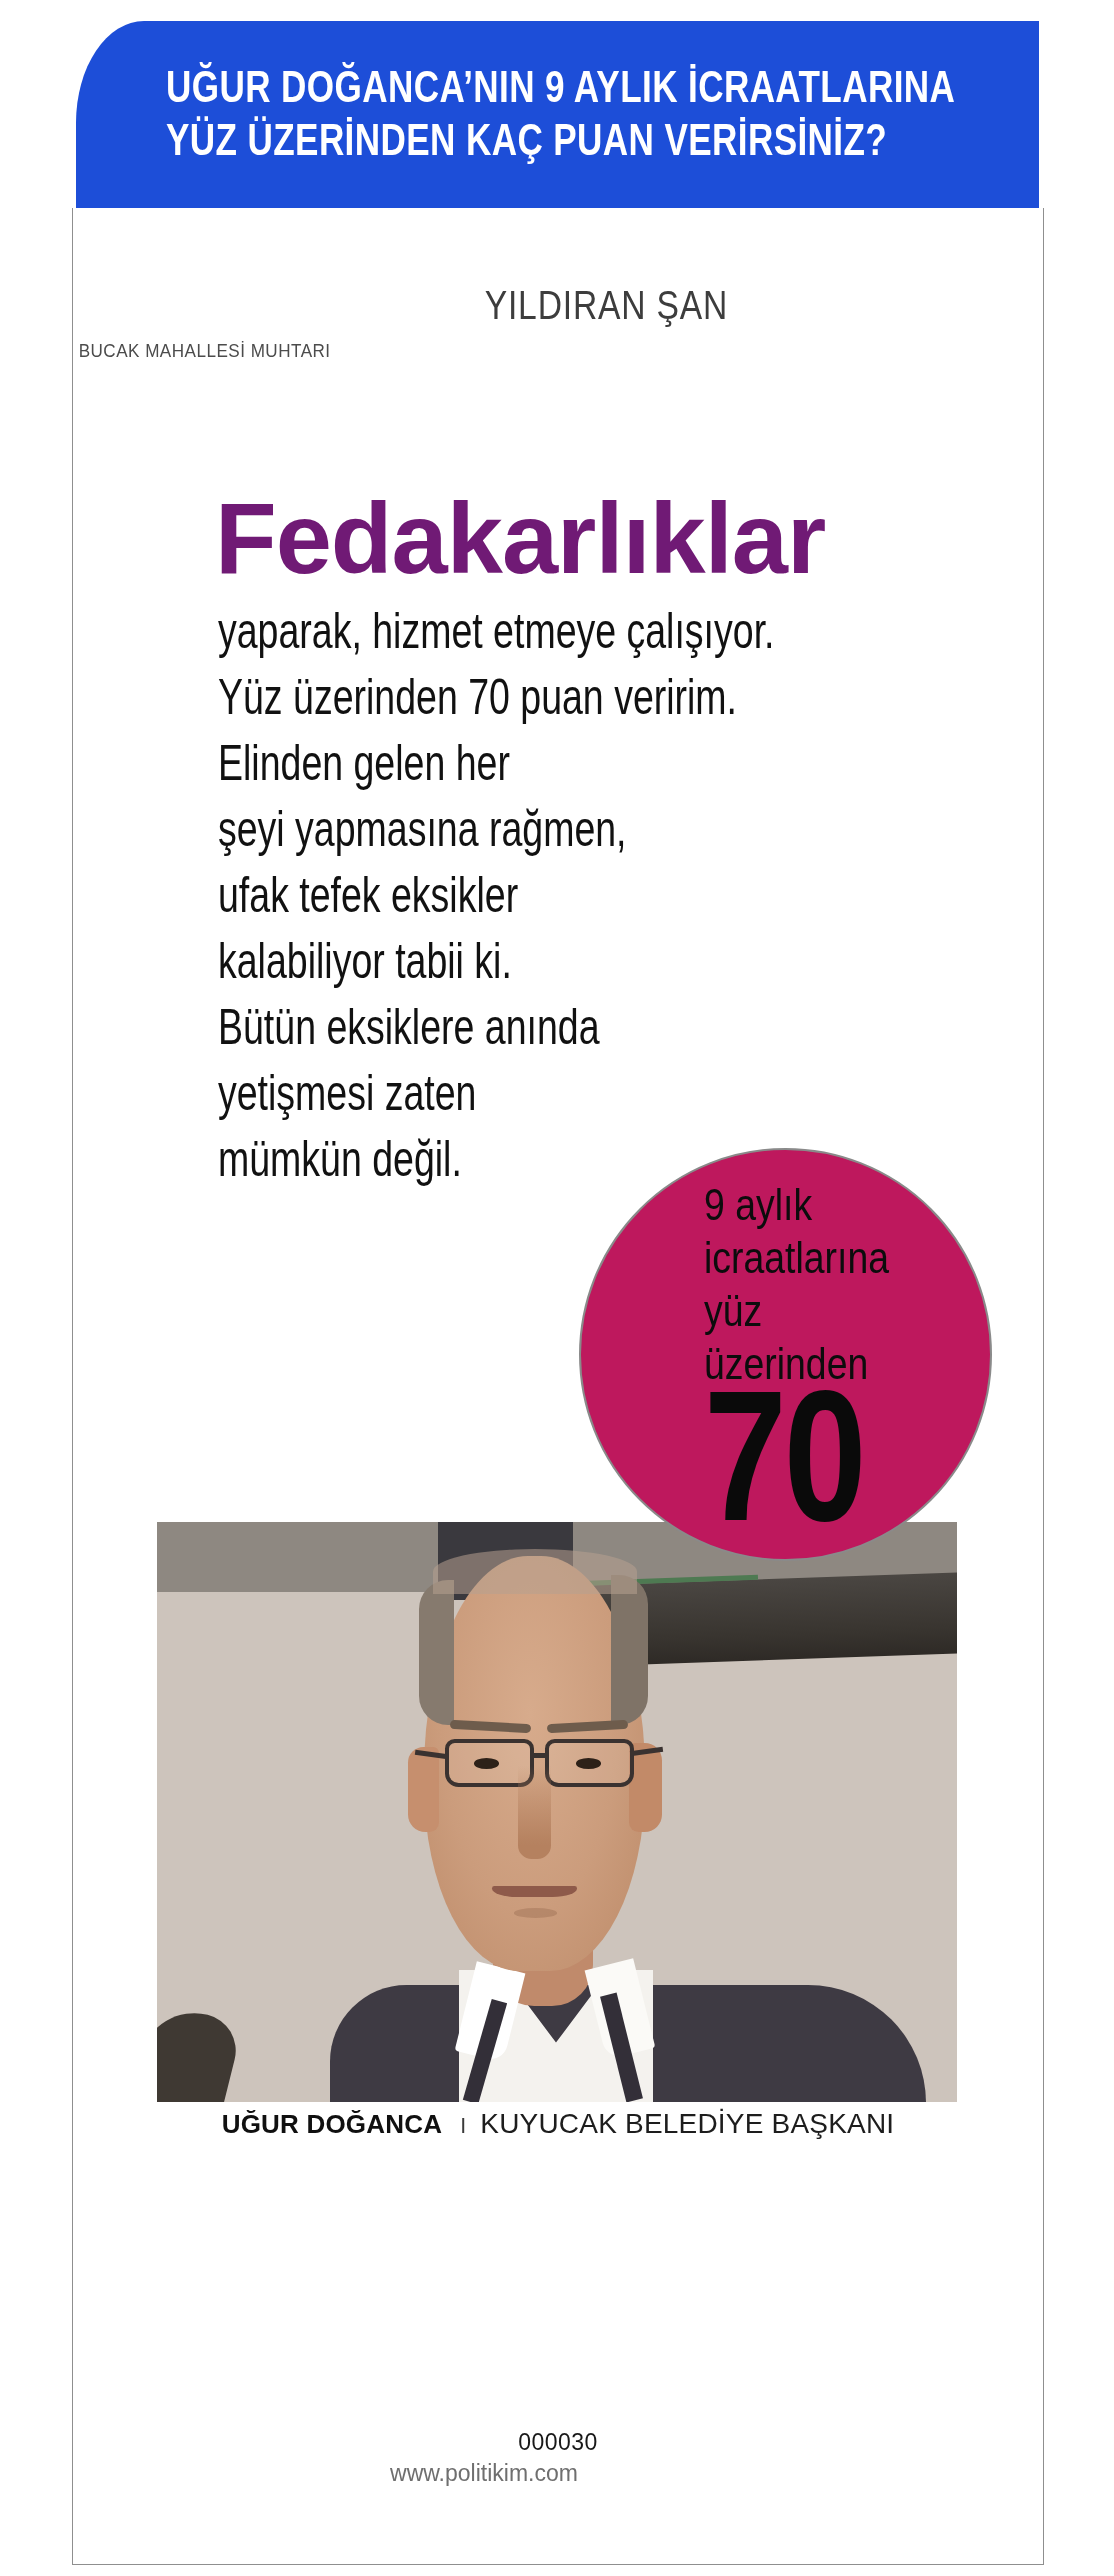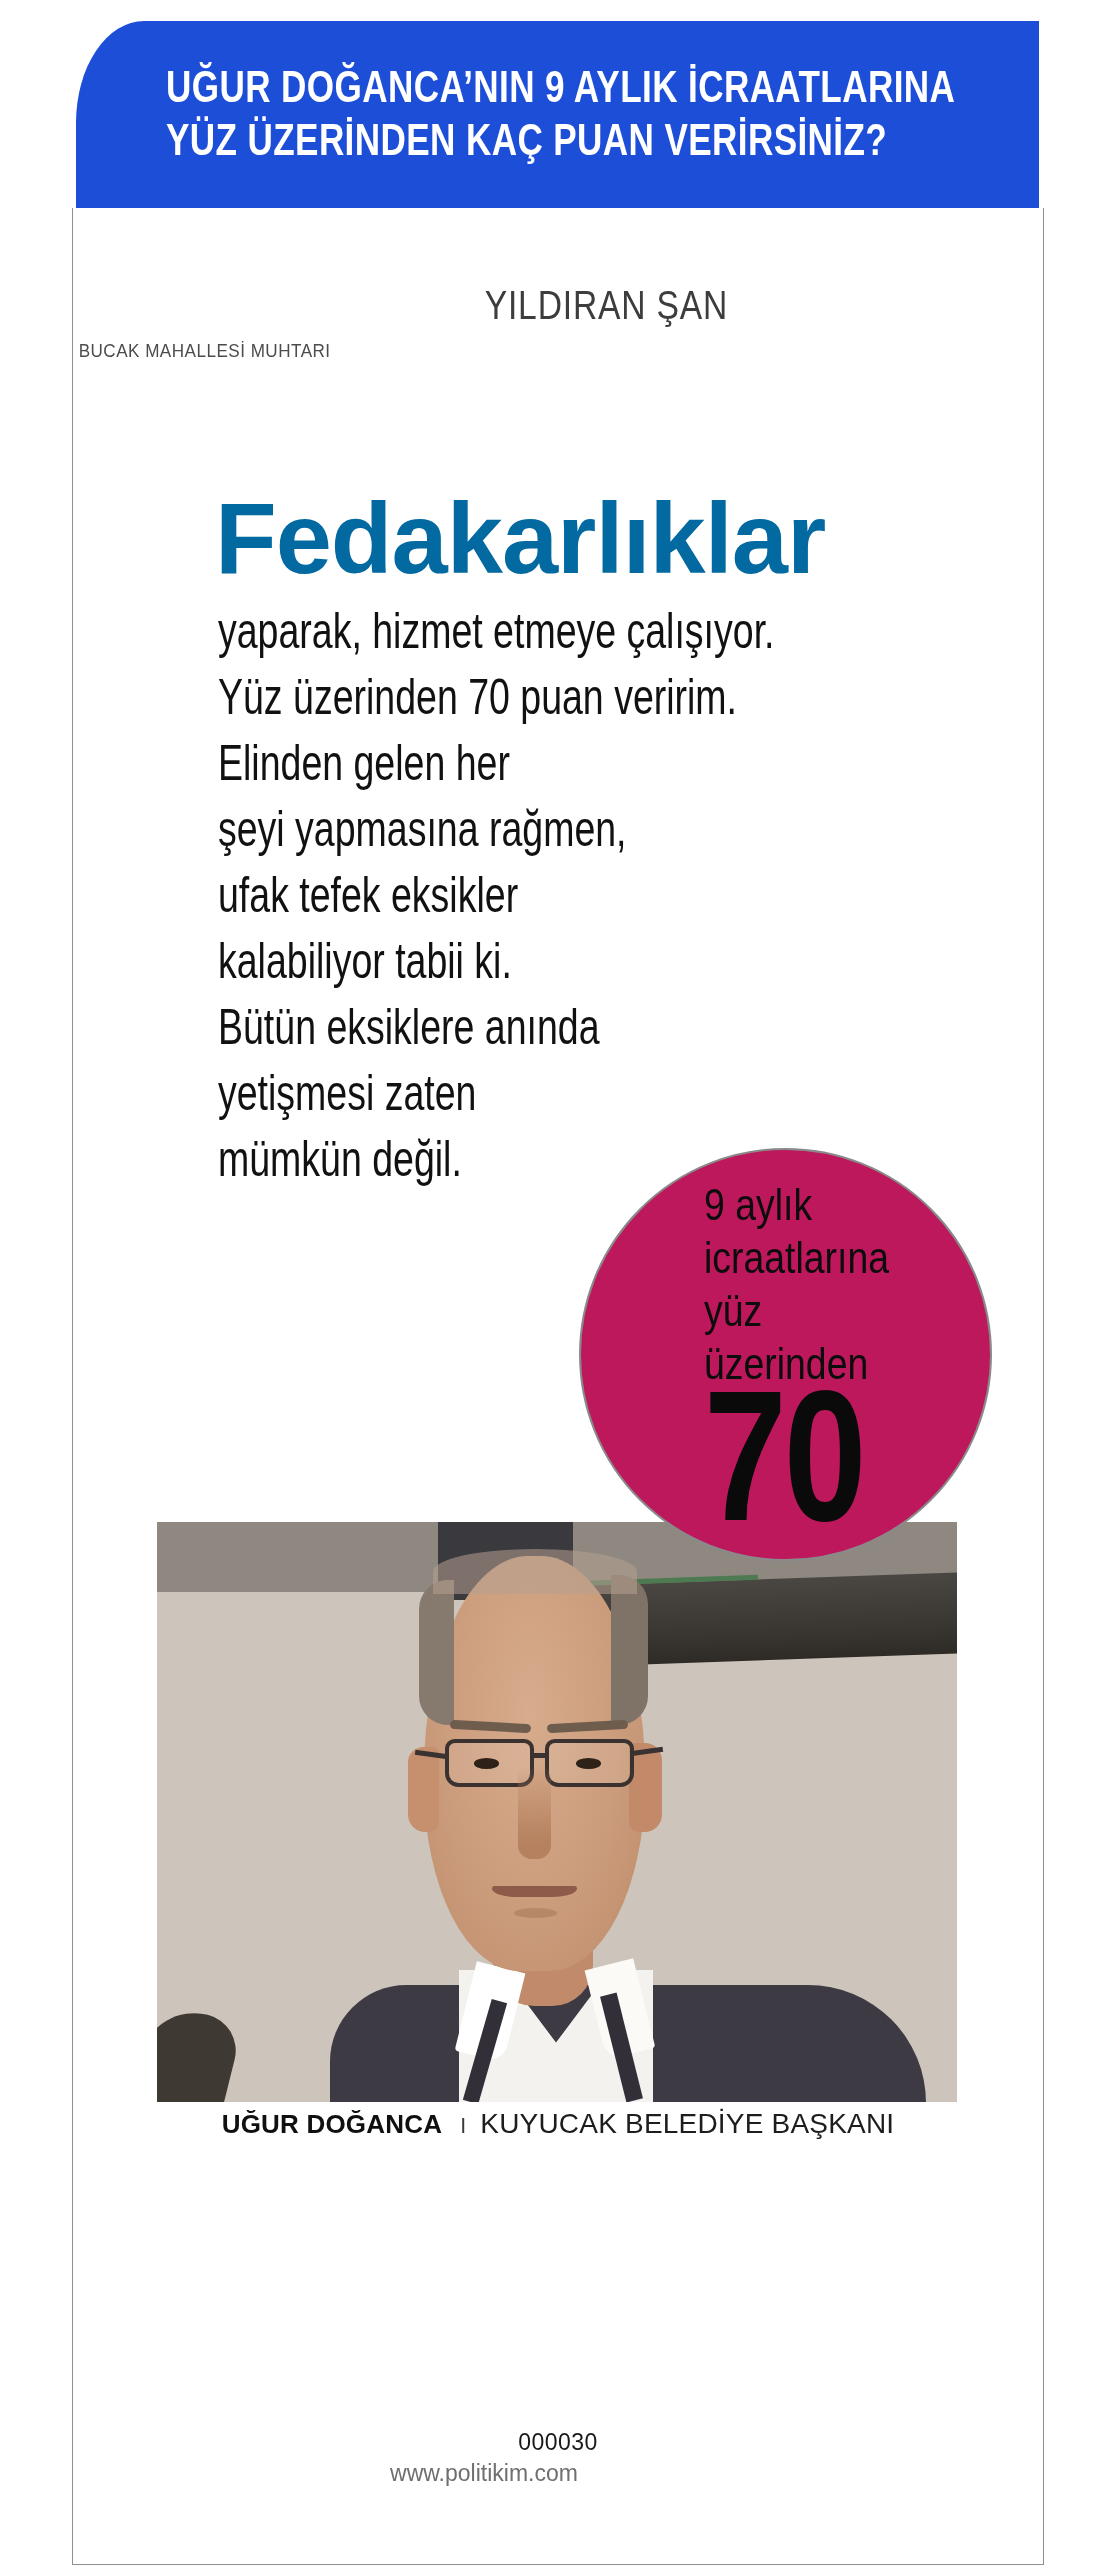--- a/index.html
+++ b/index.html
@@ -30,21 +30,21 @@
     display:inline-block;transform:scaleX(0.82);transform-origin:center top;line-height:43px;
   }
   #who2{position:absolute;left:72px;top:341px;width:804px;text-align:left;}
   #who2 .tt{
     font-size:18px;font-weight:400;color:#4c4c4c;letter-spacing:0.5px;white-space:nowrap;
     display:inline-block;transform:scaleX(0.95);transform-origin:center top;line-height:21.3px;
   }
   
   #headline{
     position:absolute;left:215px;top:487px;
-    font-size:101px;font-weight:bold;color:#0369a1;letter-spacing:-1px;line-height:102px;white-space:nowrap;
+    font-size:101px;font-weight:bold;color:#701a75;letter-spacing:-1px;line-height:102px;white-space:nowrap;
   }
   #quote-body{
     position:absolute;left:218px;top:598px;width:833px;
     font-size:50px;line-height:66px;color:#111111;
     transform:scaleX(0.75);transform-origin:left top;white-space:nowrap;
   }
   
   #score-circle{
     position:absolute;left:579px;top:1148px;width:413px;height:413px;
     background:#be185d;border:2.9px solid #8a8a8a;border-radius:50%;z-index:6;box-sizing:border-box;

